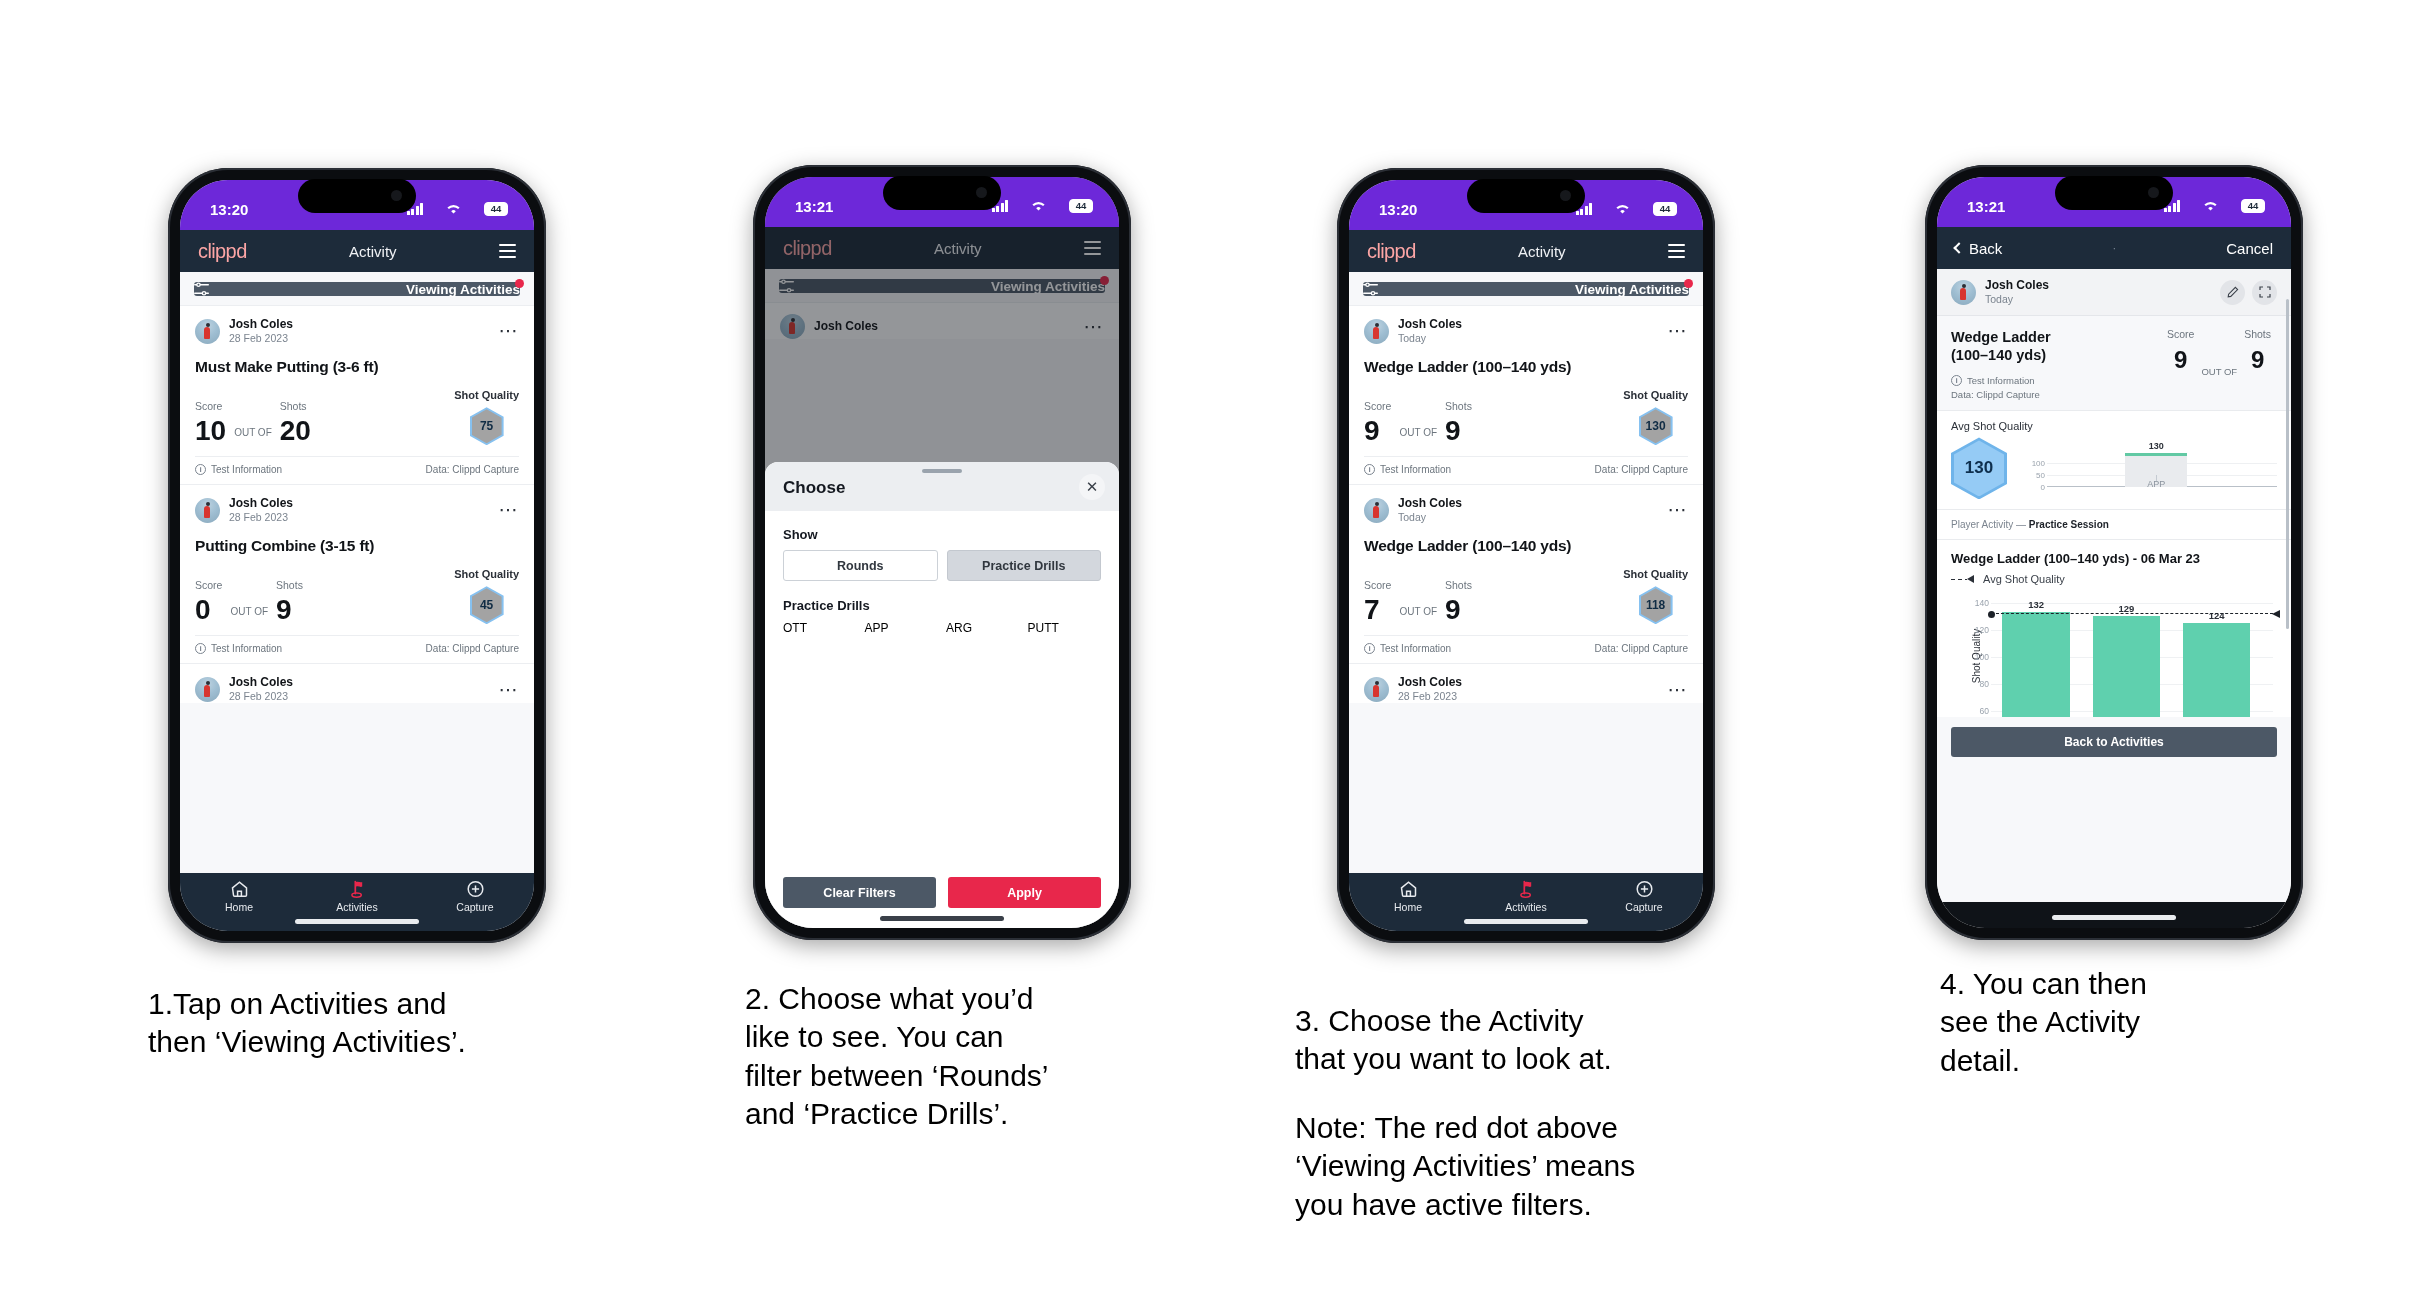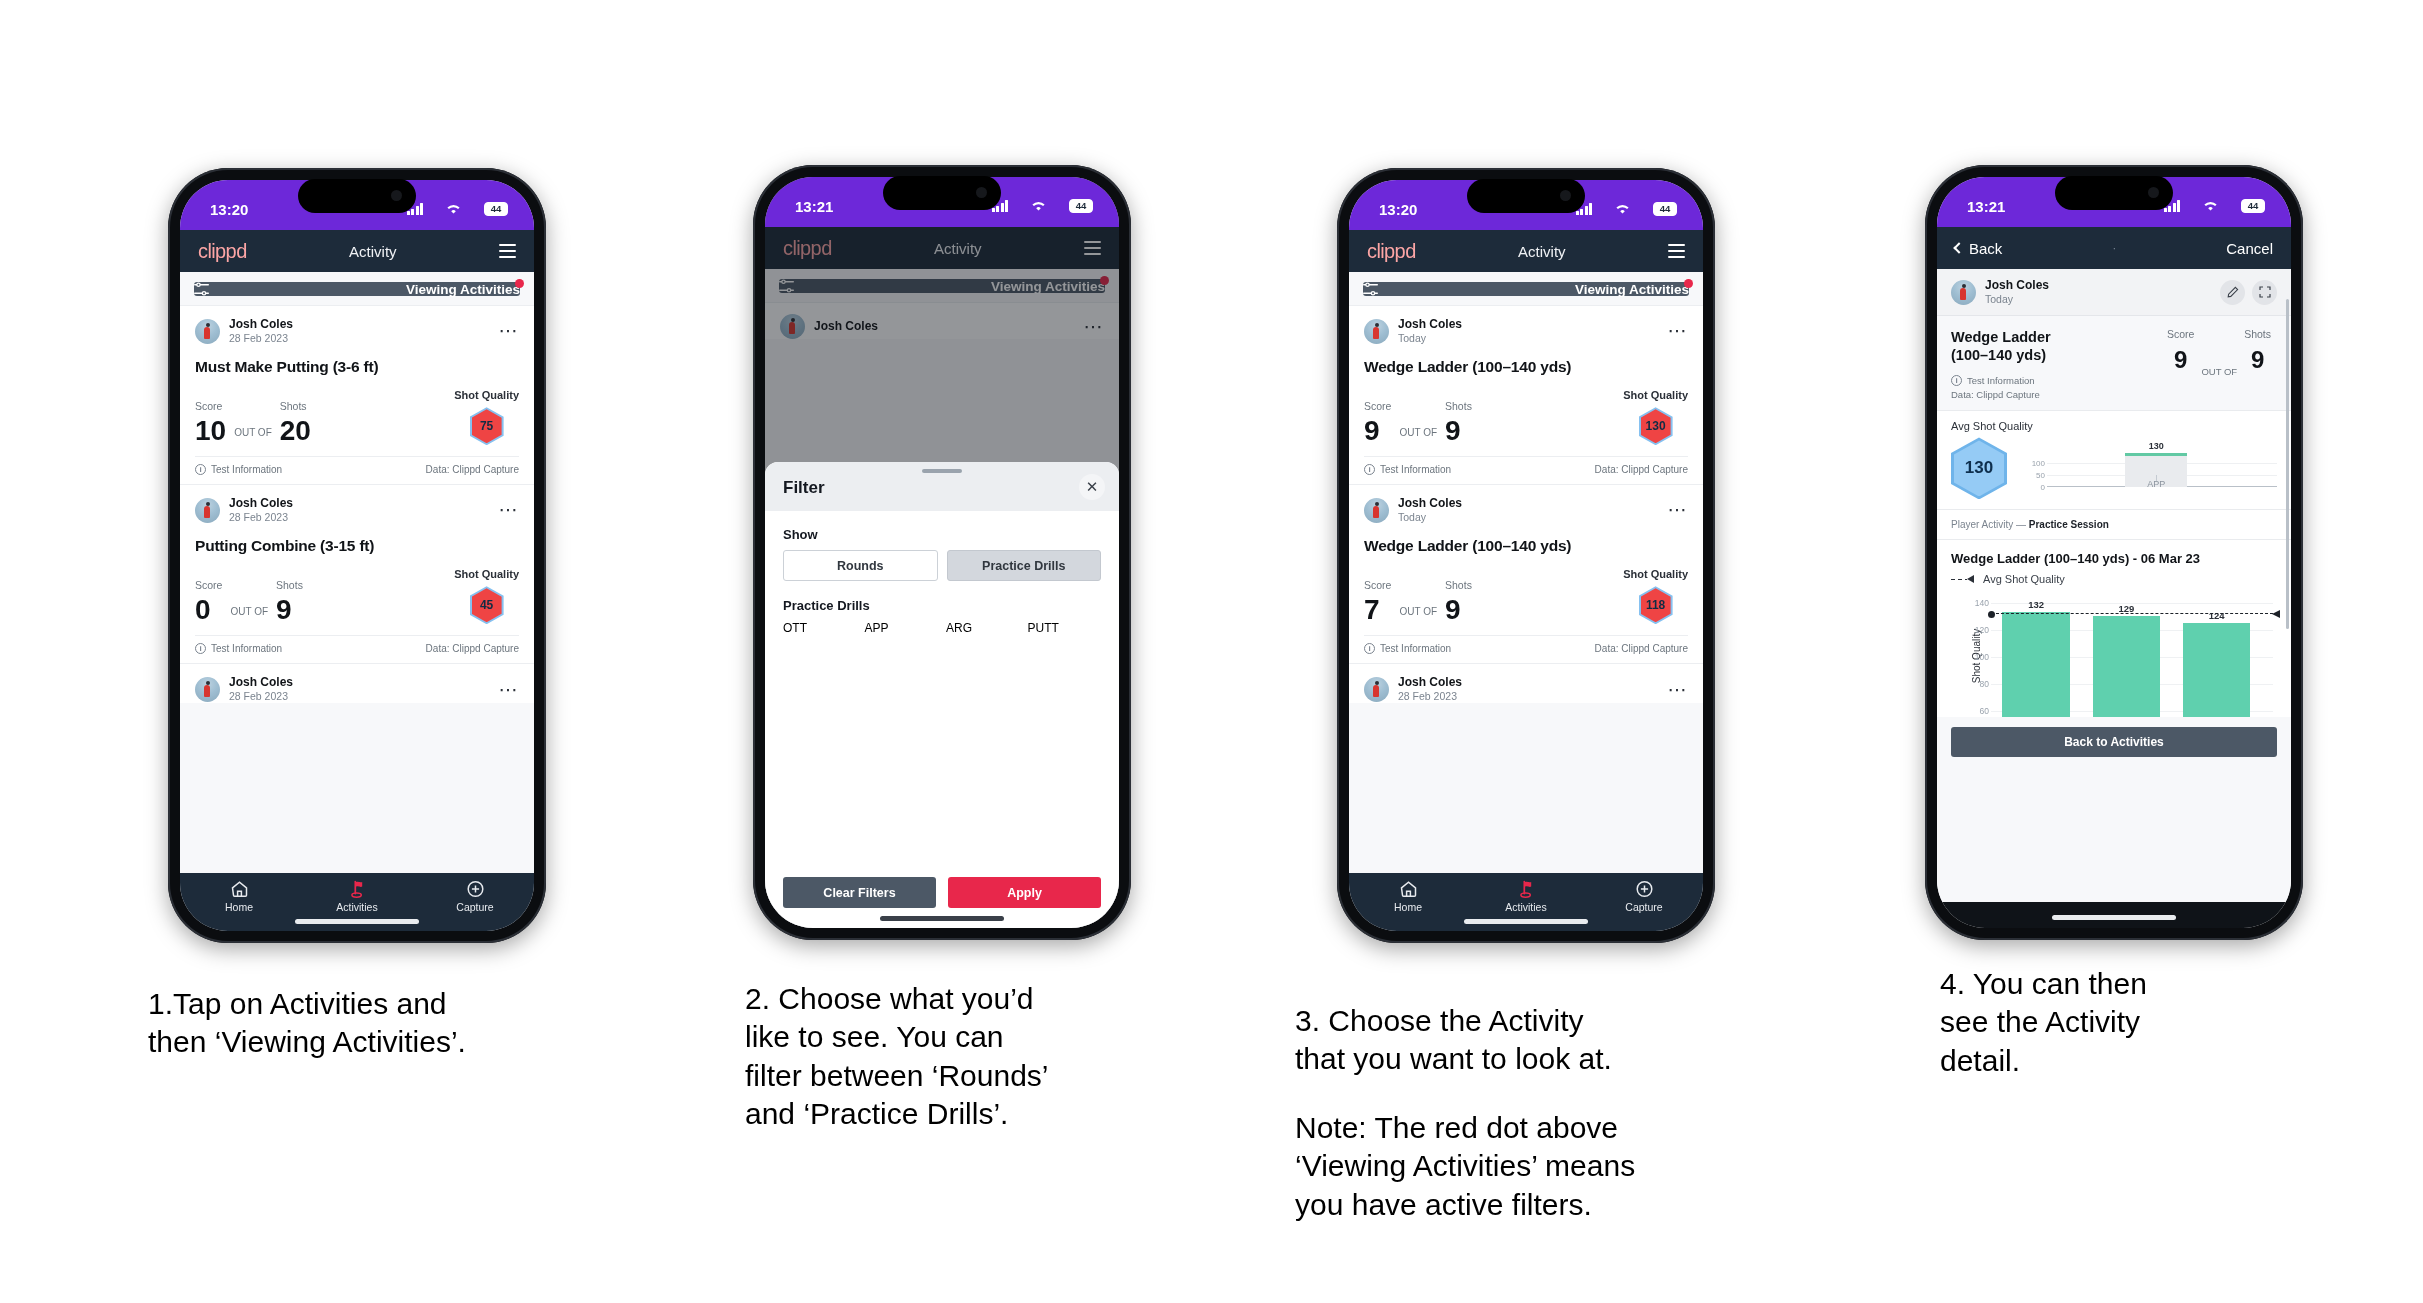--- a/index.html
+++ b/index.html
@@ -114,21 +114,21 @@
   .outof { font-size: 10px; color: #6c757e; font-weight: 400; padding: 0 8px 7px; }
   .sq { margin-left: auto; display: flex; flex-direction: column; align-items: center; }
   .sq-lbl { font-size: 11px; font-weight: 700; color: #2b3038; }
   .hex {
     margin-top: 6px; width: 34px; height: 38px; background: #86c1f0;
     clip-path: polygon(50% 0%, 100% 25%, 100% 75%, 50% 100%, 0% 75%, 0% 25%);
     display: flex; align-items: center; justify-content: center;
     font-size: 12px; font-weight: 700; color: #102c44; position: relative;
   }
   .hex-b {
-    position:absolute; inset:2px; background:#ef4444;
+    position:absolute; inset:2px; background:#a3a3a3;
     clip-path: polygon(50% 0%, 100% 25%, 100% 75%, 50% 100%, 0% 75%, 0% 25%);
     display:flex; align-items:center; justify-content:center;
   }
   .card-foot {
     display: flex; align-items: center; justify-content: space-between;
     border-top: 1px solid #eceef1; margin-top: 11px; padding: 7px 0 9px;
     font-size: 10px; color: #6c757e;
   }
   .ti { display: flex; align-items: center; gap: 5px; }
   .info-c { width: 11px; height: 11px; border: 1.2px solid #7b848f; border-radius: 50%;
@@ -516,21 +516,21 @@
             <span class="dots">⋯</span>
           </div>
         </div>
       </div>
 
       <div class="dim"></div>
 
       <div class="sheet">
         <div class="sheet-head">
           <div class="grabber"></div>
-          <div class="sheet-title">Filter</div>
+          <div class="sheet-title">Choose</div>
           <div class="closebtn">✕</div>
         </div>
         <div class="sheet-body">
           <div class="grp-lbl">Show</div>
           <div class="seg">
             <div class="opt">Rounds</div>
             <div class="opt sel">Practice Drills</div>
           </div>
           <div class="grp-lbl">Practice Drills</div>
           <div class="seg4">

